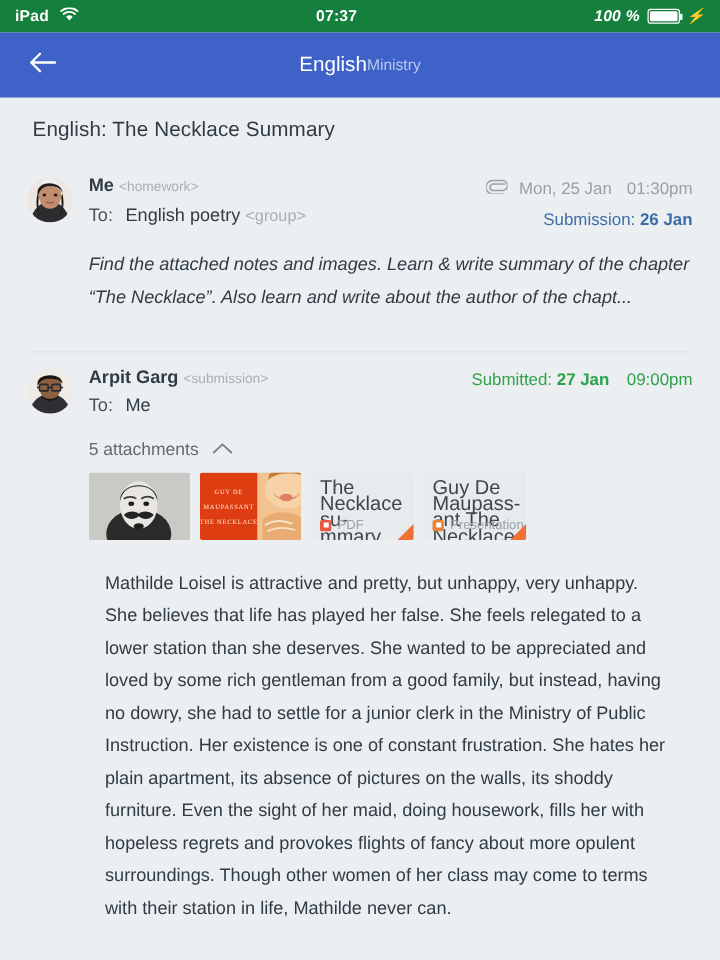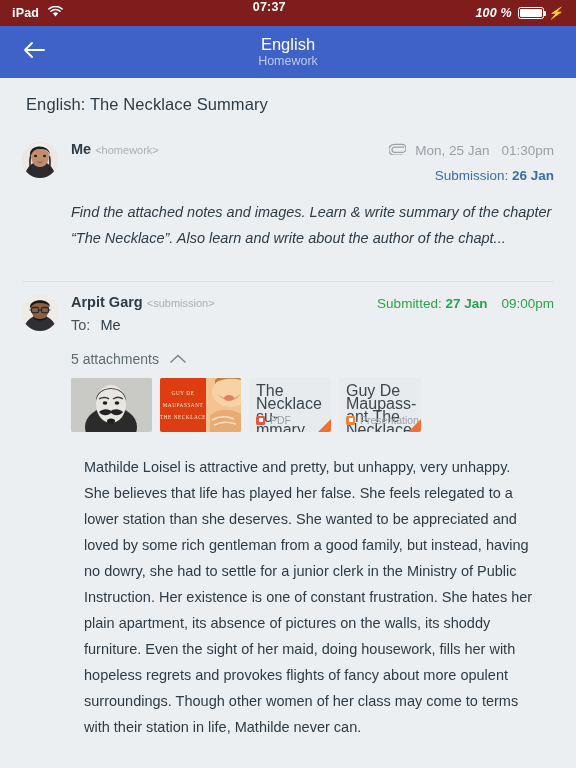--- a/index.html
+++ b/index.html
@@ -6,23 +6,24 @@
   html, body {
     width: 576px; height: 768px;
     font-family: "Liberation Sans", sans-serif;
     background: #eceff1;
     overflow: hidden;
   }
 
   
   .status-bar {
     height: 26px;
-    background: #7f1d1d;
+    background: #15803d;
     display: flex;
-    padding: 0 12px;
+    align-items: center;
+    padding: 12px 12px;
     color: #ffffff;
     font-size: 12.5px;
     font-weight: bold;
     letter-spacing: .2px;
   }
   .sb-left { display: flex; align-items: center; gap: 9px; }
   .sb-center { flex: 1; text-align: center; }
   .sb-right { display: flex; align-items: center; gap: 6px; font-style: italic; }
   .wifi-icon { display: block; }
   .battery {
@@ -54,21 +55,21 @@
     position: relative;
     padding: 0 14px;
   }
   .back-btn {
     width: 40px; height: 40px;
     display: flex; align-items: center; justify-content: center;
     cursor: pointer; flex: none;
   }
   .app-titles {
     position: absolute; left: 0; right: 0; top: 0; bottom: 0;
-    display: flex; flex-direction: column;
+    display: flex; flex-direction: row;
     align-items: center; justify-content: center;
     pointer-events: none;
   }
   .app-title {
     color: #ffffff; font-size: 16.5px; line-height: 19px; font-weight: normal;
   }
   .app-subtitle {
     color: #b9c8ec; font-size: 12.5px; line-height: 15px;
   }
 
@@ -221,21 +222,21 @@
 <div class="app-bar">
   <div class="back-btn">
     <span>
       <svg width="24" height="20" viewBox="0 0 24 20">
         <path d="M22 10 H3 M10 3 L3 10 L10 17" stroke="#fff" stroke-width="1.9" fill="none" stroke-linecap="round" stroke-linejoin="round"></path>
       </svg>
     </span>
   </div>
   <div class="app-titles">
     <div class="app-title">English</div>
-    <div class="app-subtitle">Homework</div>
+    <div class="app-subtitle">Ministry</div>
   </div>
 </div>
 
 <div class="page">
 
   <div class="subject-title">English: The Necklace Summary</div>
 
   <div class="msg first">
     <div class="msg-head">
       <div class="avatar">
@@ -249,20 +250,25 @@
           <path d="M28 13 C30 22 28 28 26 31 C28 24 27 18 27 15 Z" fill="#241c18"></path>
           <ellipse cx="13.5" cy="14" rx="1.5" ry="1.2" fill="#2a1d16"></ellipse>
           <ellipse cx="22.5" cy="14" rx="1.5" ry="1.2" fill="#2a1d16"></ellipse>
           <path d="M14 19 C16 21.5 20 21.5 22 19 C20 20.2 16 20.2 14 19 Z" fill="#8d4f46"></path>
         </svg>
       </div>
       <div class="msg-head-text">
         <div class="name-row">
           <span class="sender-name">Me</span>
           <span class="sender-tag">&lt;homework&gt;</span>
+        </div>
+        <div class="to-row">
+          <span class="to-label">To:</span>
+          <span class="to-value">English poetry</span>
+          <span class="to-tag">&lt;group&gt;</span>
         </div>
       </div>
       <div class="msg-meta">
         <div class="meta-row-1">
           <span class="clip-icon">
             <svg width="17" height="13" viewBox="0 0 17 13">
               <path d="M14.6 5.2 H5.6 a2.6 2.6 0 0 0 0 5.2 H13 a4 4 0 0 0 0-8 H5.2 a5.4 5.4 0 0 0 0 10.8 H13.6" stroke="#9aa2a8" stroke-width="1.3" fill="none" stroke-linecap="round"></path>
             </svg>
           </span>
           <span class="meta-date-group">

